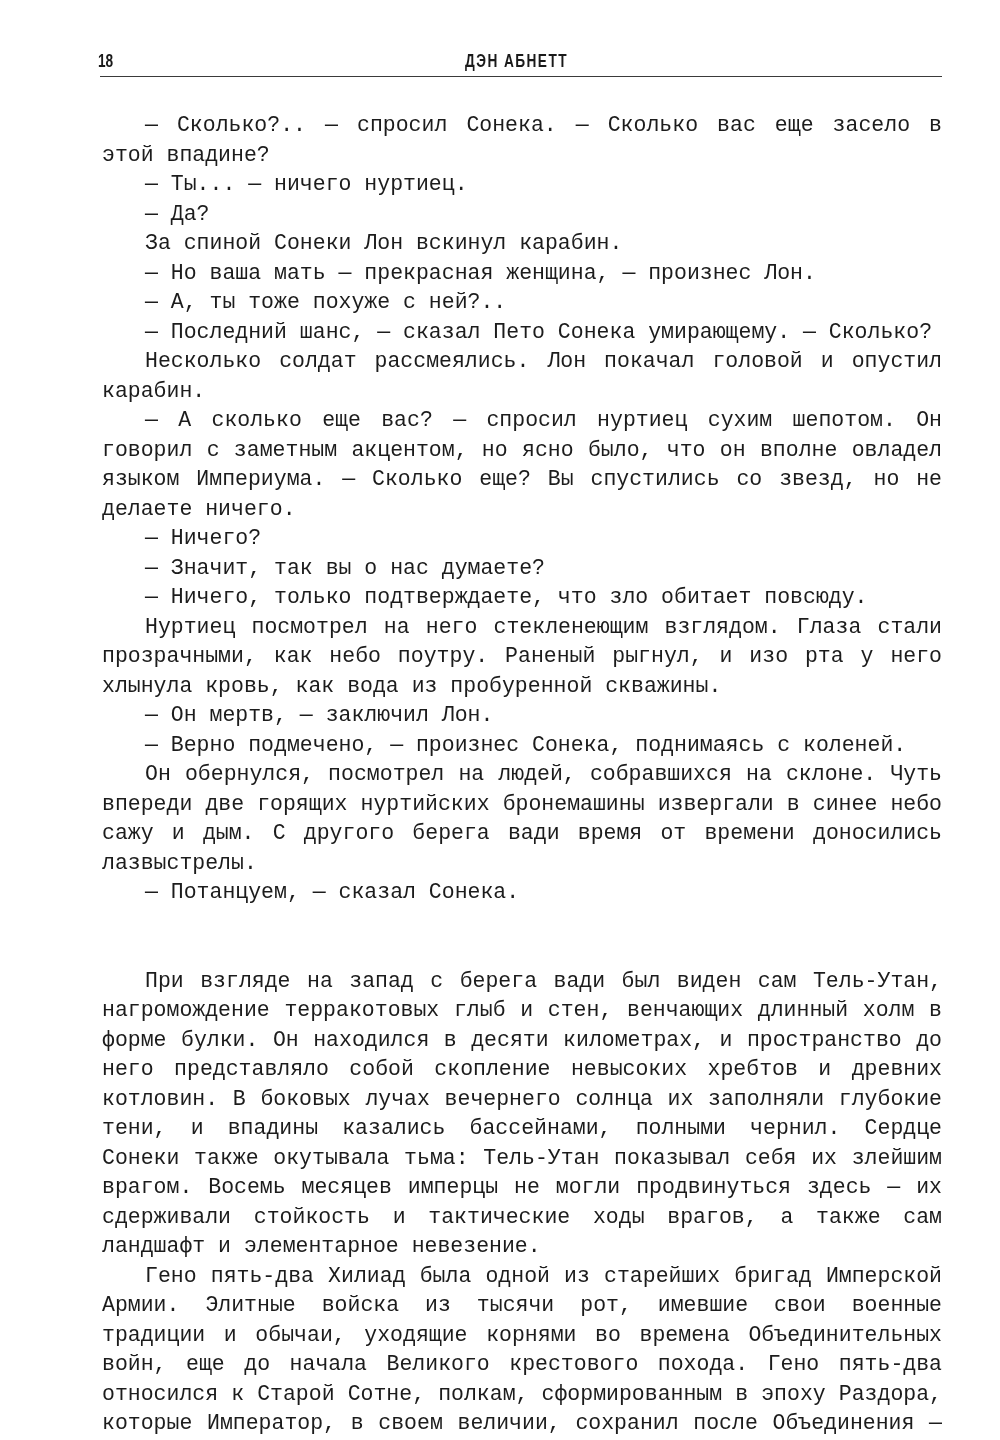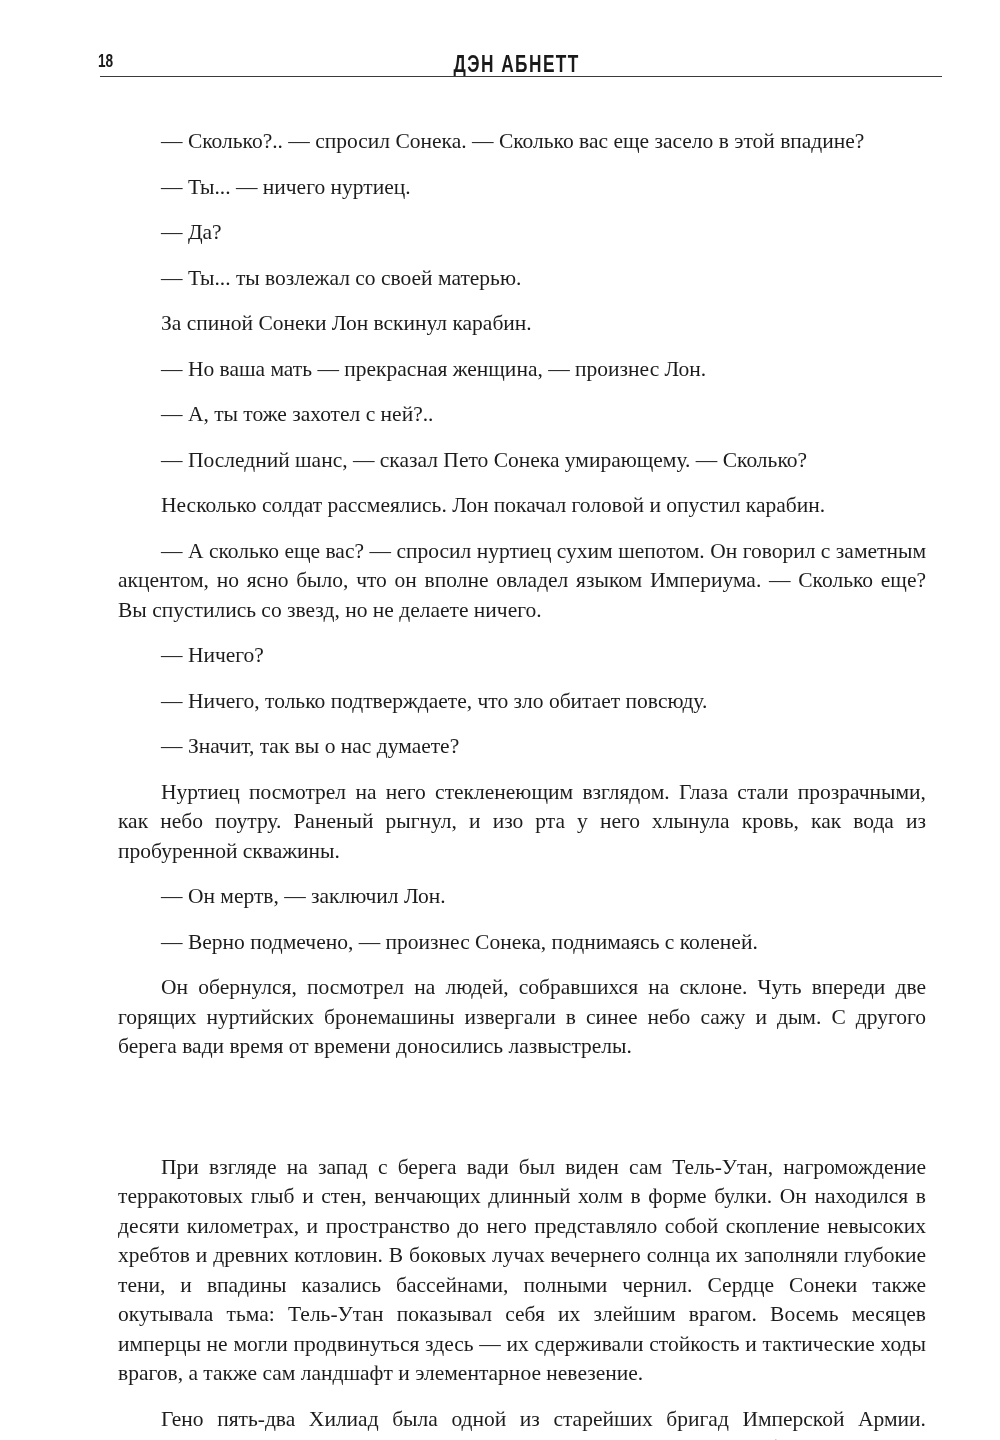--- a/index.html
+++ b/index.html
@@ -34,21 +34,21 @@
       color: #1a1a1a;
     }
     .running-head {
       position: absolute;
       left: 0;
       right: 0;
       top: 4px;
       text-align: center;
       font-family: "Liberation Sans", "DejaVu Sans", sans-serif;
       font-weight: bold;
-      font-size: 24px;
+      font-size: 19px;
       letter-spacing: 2px;
       color: #1a1a1a;
     }
     .running-head span {
       display: inline-block;
       transform: scaleX(0.72);
     }
     .header-rule {
       position: absolute;
       left: 100px;
@@ -61,57 +61,58 @@
       position: absolute;
       left: 102px;
       top: 111px;
       width: 840px;
       font-family: "Liberation Serif", "DejaVu Serif", serif;
       font-size: 21.5px;
       line-height: 29.5px;
       color: #1c1c1c;
     }
     .para {
-      margin: 16px;
+      margin: 0;
       text-indent: 43px;
       text-align: justify;
       text-align-last: left;
       hyphens: manual;
+      font-family: Liberation Mono, monospace;
     }
     .section-break {
       height: 59px;
     }
   </style>
 </head>
 <body>
 
 <div class="page-header">
   <span class="page-number">18</span>
   <div class="running-head">
     <span>ДЭН АБНЕТТ</span>
   </div>
 </div>
 <div class="header-rule"></div>
 
 <div class="text-block">
   <p class="para">— Сколько?.. — спросил Сонека. — Сколько вас еще засело в этой впадине?</p>
   <p class="para">— Ты... — ничего нуртиец.</p>
   <p class="para">— Да?</p>
-  <p class="para">— Ты... ты возлежал со своей матерью.</p>
   <p class="para">За спиной Сонеки Лон вскинул карабин.</p>
   <p class="para">— Но ваша мать — прекрасная женщина, — произнес Лон.</p>
-  <p class="para">— А, ты тоже захотел с ней?..</p>
+  <p class="para">— А, ты тоже похуже с ней?..</p>
   <p class="para">— Последний шанс, — сказал Пето Сонека умирающему. — Сколько?</p>
   <p class="para">Несколько солдат рассмеялись. Лон покачал головой и опустил карабин.</p>
   <p class="para">— А сколько еще вас? — спросил нуртиец сухим шепотом. Он говорил с заметным акцентом, но ясно было, что он вполне овладел языком Империума. — Сколько еще? Вы спустились со звезд, но не делаете ничего.</p>
   <p class="para">— Ничего?</p>
+  <p class="para">— Значит, так вы о нас думаете?</p>
   <p class="para">— Ничего, только подтверждаете, что зло обитает повсюду.</p>
-  <p class="para">— Значит, так вы о нас думаете?</p>
   <p class="para">Нуртиец посмотрел на него стекленеющим взглядом. Глаза стали прозрачными, как небо поутру. Раненый рыгнул, и изо рта у него хлынула кровь, как вода из пробуренной скважины.</p>
   <p class="para">— Он мертв, — заключил Лон.</p>
   <p class="para">— Верно подмечено, — произнес Сонека, поднимаясь с коленей.</p>
   <p class="para">Он обернулся, посмотрел на людей, собравшихся на склоне. Чуть впереди две горящих нуртийских бронемашины извергали в синее небо сажу и дым. С другого берега вади время от времени доносились лазвыстрелы.</p>
+  <p class="para">— Потанцуем, — сказал Сонека.</p>
 
   <div class="section-break"></div>
 
   <p class="para">При взгляде на запад с берега вади был виден сам Тель-Утан, нагромождение терракотовых глыб и стен, венчающих длинный холм в форме булки. Он находился в десяти километрах, и пространство до него представляло собой скопление невысоких хребтов и древних котловин. В боковых лучах вечернего солнца их заполняли глубокие тени, и впадины казались бассейнами, полными чернил. Сердце Сонеки также окутывала тьма: Тель-Утан показывал себя их злейшим врагом. Восемь месяцев имперцы не могли продвинуться здесь — их сдерживали стойкость и тактические ходы врагов, а также сам ландшафт и элементарное невезение.</p>
   <p class="para">Гено пять-два Хилиад была одной из старейших бригад Имперской Армии. Элитные войска из тысячи рот, имевшие свои военные традиции и обычаи, уходящие корнями во времена Объединительных войн, еще до начала Великого крестового похода. Гено пять-два относился к Старой Сотне, полкам, сформированным в эпоху Раздора, которые Император, в своем величии, сохранил после Объединения — конечно, если они присягнули Ему на верность. Многие тысячи остальных полков были расформированы или подвергнуты чисткам, а то и уничтожены, в зависимости от степени сопротивления новому порядку.</p>
 </div>
 
 </body></html>

